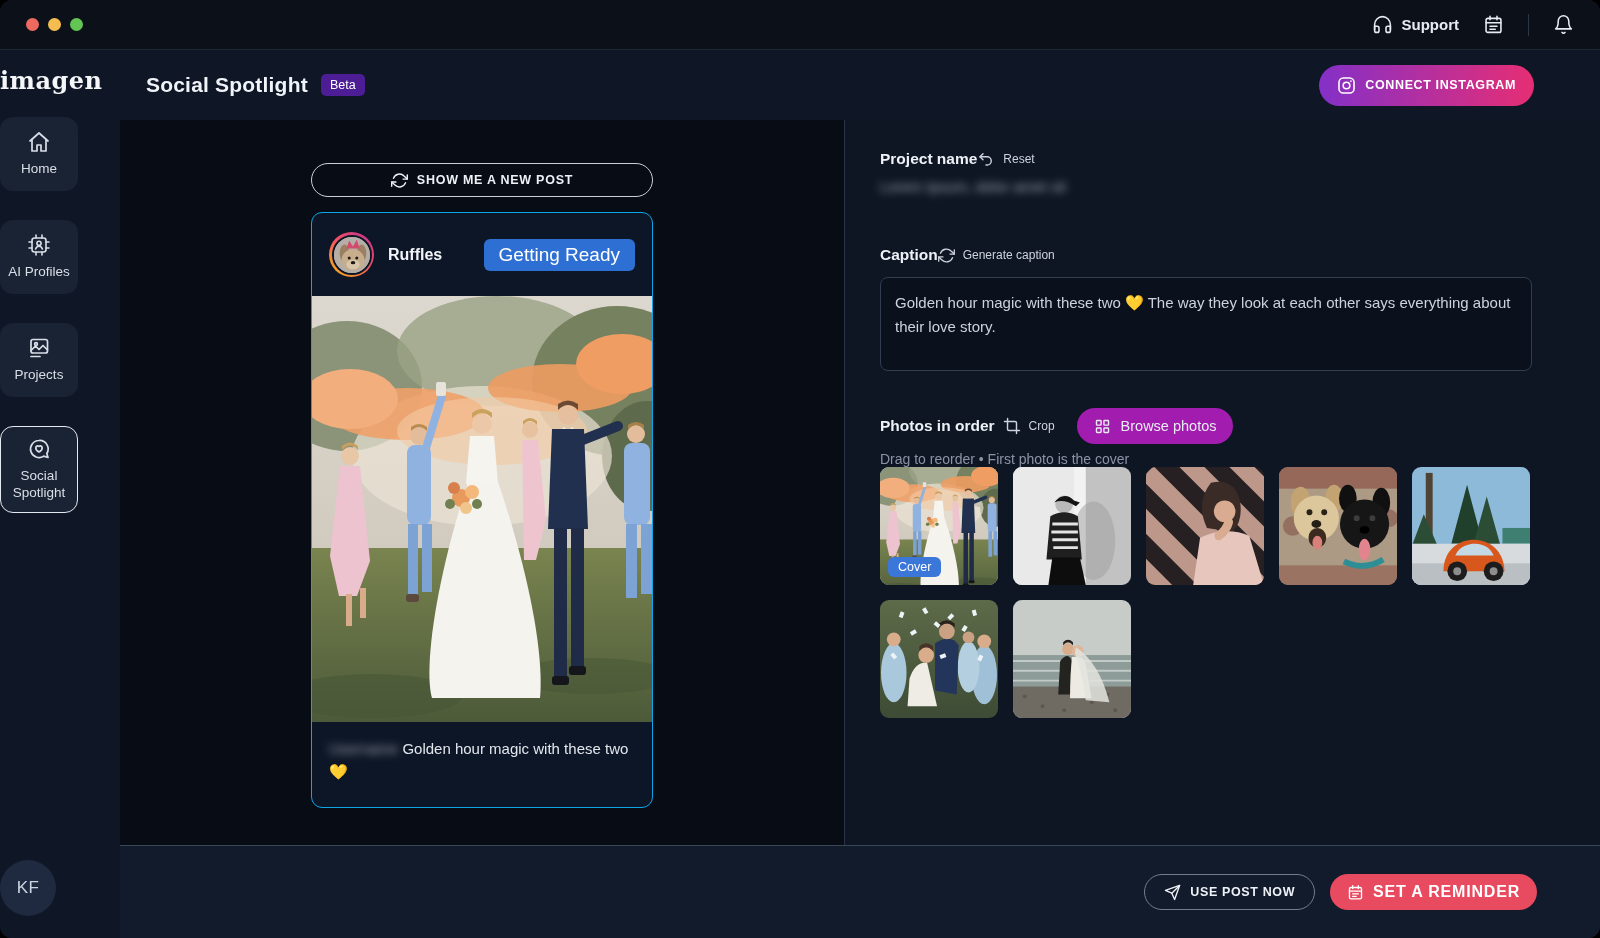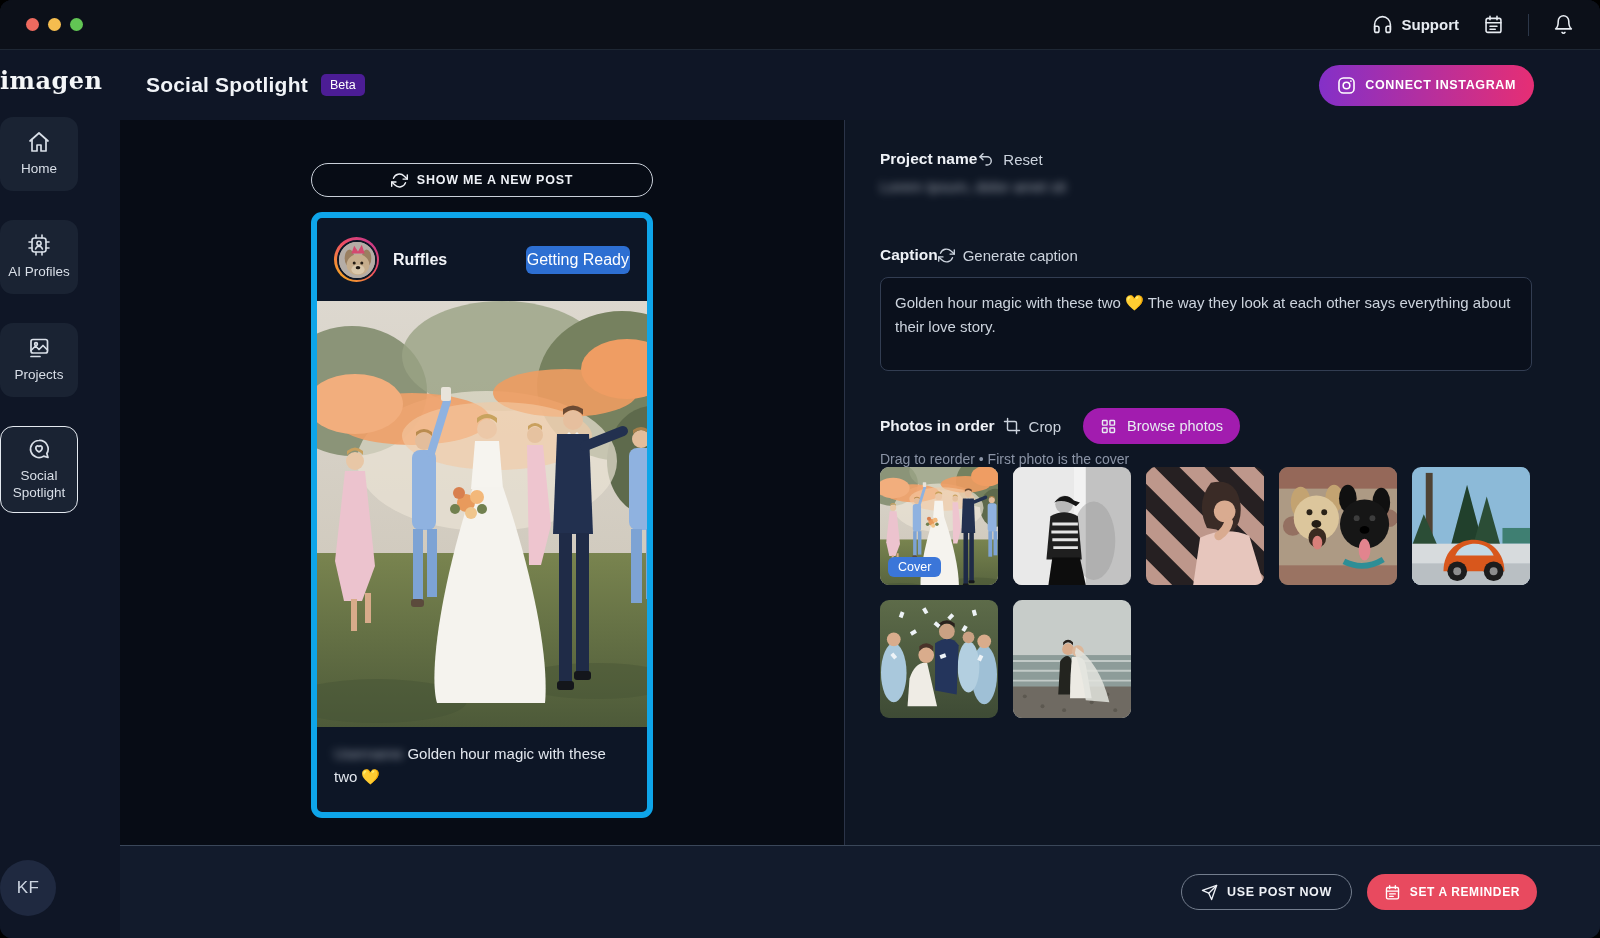--- a/index.html
+++ b/index.html
@@ -32,55 +32,55 @@
   .page-title { color:#f0f3f7; font-size:21px; font-weight:600; letter-spacing:0.2px; }
   .beta-badge { margin-left:13px; background:#4c1d95; color:#fff; font-size:12.5px; padding:4px 9px; border-radius:5px; }
   .connect-btn { margin-left:auto; display:flex; align-items:center; gap:9px; height:41px; padding:0 18px; border:none; border-radius:999px;
                  background:linear-gradient(90deg,#8430c8,#e62e74); color:#fff; font-weight:bold; font-size:12.5px; letter-spacing:0.05em; cursor:pointer; font-family:inherit; }
 
   
   .content { flex:1; display:flex; min-height:0; }
   .preview-panel { width:725px; flex:0 0 725px; background:#070c15; border-right:1px solid #2b3448; display:flex; flex-direction:column; align-items:center; padding-top:43px; overflow:hidden; }
   .new-post-btn { width:342px; height:34px; border:1px solid #c9d0d9; border-radius:999px; background:transparent; color:#eef1f6;
                   font-weight:bold; font-size:12.5px; letter-spacing:0.06em; display:flex; align-items:center; justify-content:center; gap:9px; cursor:pointer; font-family:inherit; flex:0 0 34px; }
-  .post-card { margin-top:15px; width:342px; background:#0d1626; border:6px solid #0ea5e9; border-radius:11px; overflow:hidden; }
+  .post-card { margin-top:15px; width:342px; background:#0d1626; border:1px solid #0ea5e9; border-radius:11px; overflow:hidden; }
   .post-header { height:83px; display:flex; align-items:center; padding:0 17px; }
   .ig-ring { width:45px; height:45px; border-radius:50%; padding:2.5px; background:linear-gradient(40deg,#f5a623 10%,#ef4e63 55%,#c1358f 95%); flex:0 0 45px; }
   .ig-ring-inner { width:100%; height:100%; border-radius:50%; border:2px solid #0d1626; overflow:hidden; background:#b5ada6; }
   .post-username { margin-left:14px; color:#f2f4f8; font-weight:bold; font-size:16px; }
-  .status-badge { margin-left:auto; background:#2d6fd2; color:#fff; font-size:16px; padding:5px 1px; border-radius:6px; }
+  .status-badge { margin-left:auto; background:#2d6fd2; color:#fff; font-size:19px; padding:5px 15px; border-radius:6px; }
   .post-photo { width:342px; height:426px; display:block; }
   .post-caption { padding:15px 17px 23px; color:#e2e7ee; font-size:15px; line-height:1.55; }
   .blurred { filter:blur(4px); opacity:0.75; color:#cfd5de; }
 
   
   .editor-panel { flex:1; background:#0e1624; padding:30px 68px 0 35px; overflow:hidden; }
   .row-between { display:flex; align-items:center; justify-content:flex-start; }
   .section-label { color:#eef1f6; font-size:15.5px; font-weight:bold; }
-  .link-action { display:flex; align-items:center; gap:8px; color:#ccd3dd; font-size:15px; cursor:pointer; background:none; border:none; font-family:inherit; }
+  .link-action { display:flex; align-items:center; gap:8px; color:#ccd3dd; font-size:12px; cursor:pointer; background:none; border:none; font-family:inherit; }
   .project-name { margin-top:10px; font-size:15px; display:inline-block; }
   .caption-row { margin-top:50px; }
   .caption-box { margin-top:13px; width:100%; height:94px; background:#0a101c; border:1px solid #323d52; border-radius:8px; padding:13px 14px;
                  color:#ccd3dd; font-size:15px; line-height:1.6; font-family:inherit; resize:none; display:block; }
   .photos-row { margin-top:37px;gap:8px; }
   .photos-sub { margin-top:7px; color:#8b94a6; font-size:14px; }
   .photos-actions { display:flex; align-items:center; gap:22px; }
   .browse-btn { display:flex; align-items:center; gap:10px; background:#a21caf; border:none; border-radius:999px; height:36px; padding:0 17px;
                 color:#e8ecf2; font-size:14.5px; cursor:pointer; font-family:inherit; }
   .thumbs { display:flex; flex-wrap:wrap; gap:15px; width:652px; }
   .thumb { width:118px; height:118px; border-radius:9px; overflow:hidden; position:relative; cursor:grab; flex:0 0 118px; }
   .thumb svg { width:118px; height:118px; display:block; }
   .cover-badge { position:absolute; left:8px; bottom:8px; background:#3b76d9; color:#fff; font-size:12.5px; padding:3px 10px; border-radius:6px; }
 
   
   .footer { height:93px; flex:0 0 93px; background:#121b2c; border-top:1px solid #3a4759; display:flex; align-items:center; justify-content:flex-end; gap:15px; padding:0 63px; }
   .use-post-btn { display:flex; align-items:center; gap:9px; height:36px; padding:0 19px; border:1px solid #737d8d; border-radius:999px; background:transparent;
                   color:#eef1f6; font-weight:bold; font-size:12.5px; letter-spacing:0.05em; cursor:pointer; font-family:inherit; }
   .reminder-btn { display:flex; align-items:center; gap:9px; height:36px; padding:0 17px; border:none; border-radius:999px; background:#e84a5f;
-                  color:#fff; font-weight:bold; font-size:12px; letter-spacing:0.05em; cursor:pointer; font-family:inherit; }
+                  color:#fff; font-weight:bold; font-size:16px; letter-spacing:0.05em; cursor:pointer; font-family:inherit; }
 </style>
 </head>
 <body>
 
 <svg width="0" height="0" style="position:absolute">
   <defs>
     <linearGradient id="gSky" x1="0" y1="0" x2="0" y2="1">
       <stop offset="0" stop-color="#ddd8cf"></stop>
         <stop offset="1" stop-color="#c9c2b4"></stop>
     </linearGradient>

